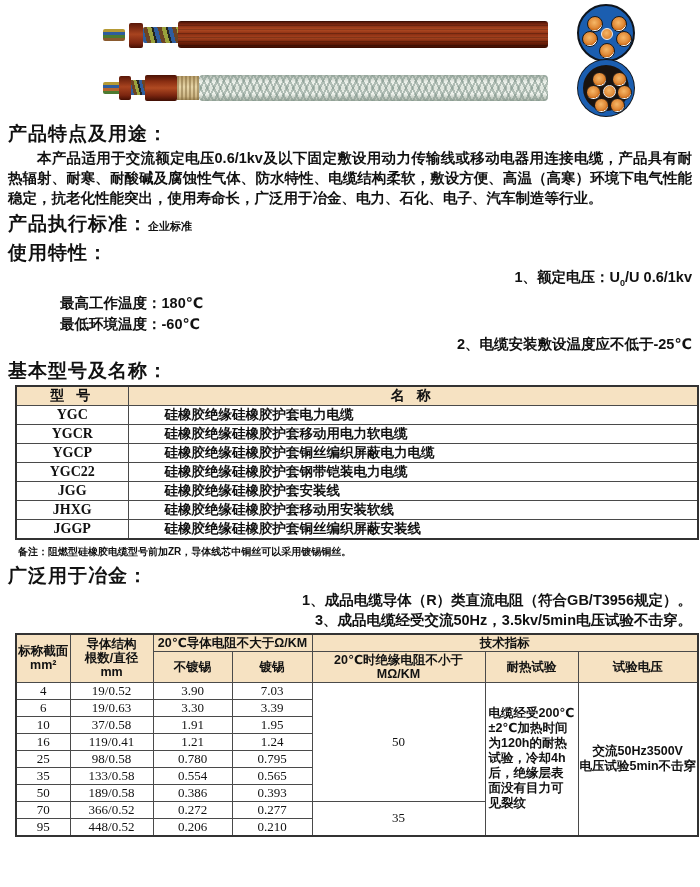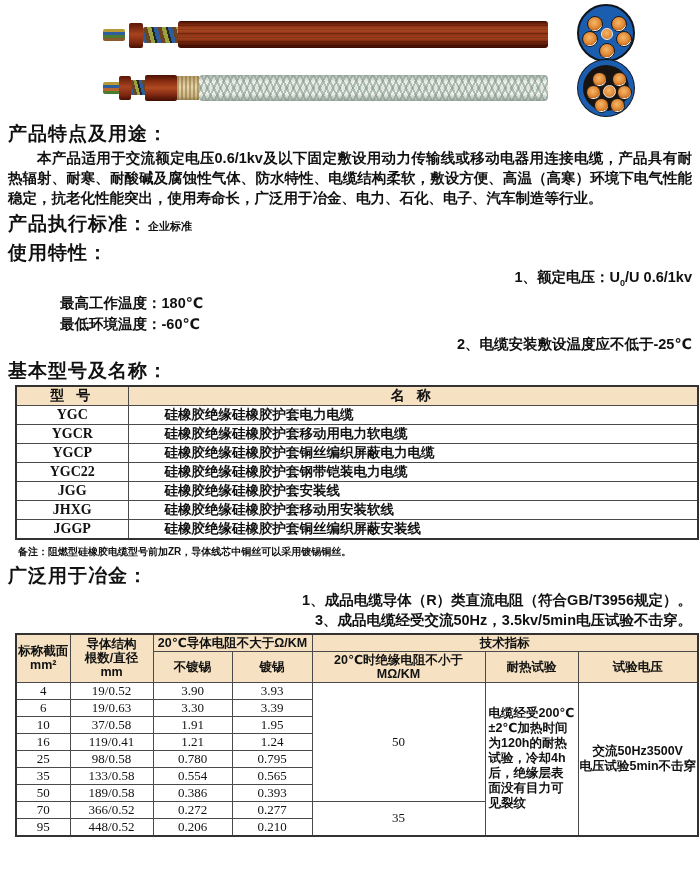--- a/index.html
+++ b/index.html
@@ -203,21 +203,21 @@
       <th>不镀锡</th>
       <th>镀锡</th>
       <th>20℃时绝缘电阻不小于MΩ/KM</th>
       <th>耐热试验</th>
       <th>试验电压</th>
     </tr>
     <tr>
       <td>4</td>
       <td>19/0.52</td>
       <td>3.90</td>
-      <td>3.93</td>
+      <td>7.03</td>
       <td rowspan="7">50</td>
       <td rowspan="9" class="cjk heat">电缆经受200℃±2℃加热时间为120h的耐热试验，冷却4h后，绝缘层表面没有目力可见裂纹</td>
       <td rowspan="9" class="cjk"><span>交流50Hz3500V</span><br><span>电压试验5min不击穿</span></td>
     </tr>
     <tr>
       <td>6</td>
       <td>19/0.63</td>
       <td>3.30</td>
       <td>3.39</td>
     </tr>

